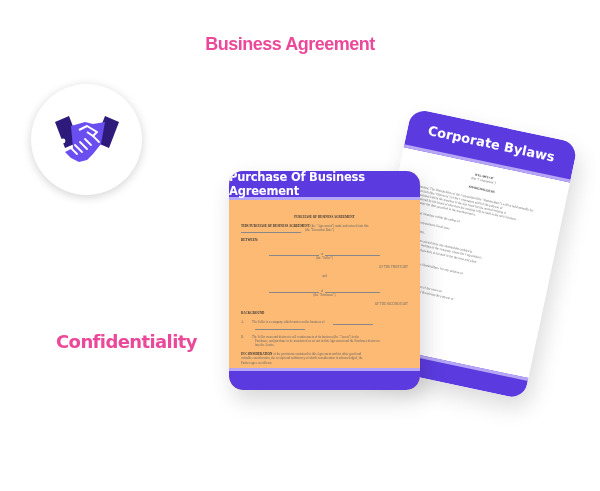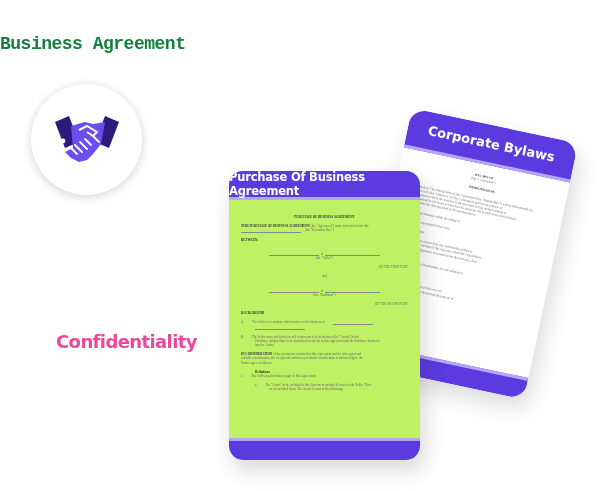--- a/index.html
+++ b/index.html
@@ -1,21 +1,21 @@
 <!DOCTYPE html>
 <html><head>
 <meta charset="utf-8">
 <style>
   * { box-sizing: border-box; margin: 0; padding: 0; }
   html, body { width: 600px; height: 491px; background: #ffffff; overflow: hidden; }
   body { position: relative; font-family: "Liberation Sans", sans-serif; color: #111; }
 
   .title {
-    position: absolute; top: 34px; left: 0; width: 580px; text-align: left;
-    font-family: Liberation Mono, monospace; font-weight: bold; font-size: 18px; letter-spacing: -0.5px; color: #15803d;
+    position: absolute; top: 34px; left: 0; width: 580px; text-align: center;
+    font-family: Liberation Sans, sans-serif; font-weight: bold; font-size: 18px; letter-spacing: -0.5px; color: #ec4899;
   }
   .label-confid {
     position: absolute; top: 331px; left: 56px;
     font-family: "DejaVu Sans", sans-serif; font-weight: bold; font-size: 18px; letter-spacing: -0.6px; color: #ec4899;
   }
 
   .icon-circle {
     position: absolute; left: 31px; top: 84px; width: 111px; height: 111px; border-radius: 50%;
     background: #fff; box-shadow: 0 2px 10px rgba(0,0,0,0.18);
     display: flex; align-items: center; justify-content: center;
@@ -30,22 +30,22 @@
   .doc-back .hdr {
     height: 40px; background: #5b3be0; color: #fff; font-weight: bold; font-size: 13px;
     display: flex; align-items: center; justify-content: center; border-bottom: 3px solid #b6a6f5;
     font-family: "DejaVu Sans", sans-serif;
   }
   .doc-back .ftr { position: absolute; left: 0; right: 0; bottom: 0; height: 22px; background: #5b3be0; border-top: 3px solid #b6a6f5; }
   .doc-back .body { padding: 10px 12px; }
 
   
   .doc-front {
-    position: absolute; left: 229px; top: 171px; width: 191px; height: 289px;
-    background: #bef264; border-radius: 14px; box-shadow: 4px 10px 22px rgba(0,0,0,0.16); overflow: hidden;
+    position: absolute; left: 229px; top: 171px; width: 191px; height: 219px;
+    background: #fdba74; border-radius: 14px; box-shadow: 4px 10px 22px rgba(0,0,0,0.16); overflow: hidden;
   }
   .doc-front .hdr {
     height: 29px; background: #5b3be0; color: #fff; font-weight: bold; font-size: 11.5px;
     display: flex; align-items: center; justify-content: center; border-bottom: 3px solid #b6a6f5;
     font-family: "DejaVu Sans", sans-serif; letter-spacing: -0.2px;
   }
   .doc-front .ftr { position: absolute; left: 0; right: 0; bottom: 0; height: 22px; background: #5b3be0; border-top: 3px solid #b6a6f5; border-radius: 0 0 14px 14px; }
   .doc-front .body { padding: 10px 12px 0 12px; font-family: "Liberation Serif", serif; color: #555; }
 
   .t { font-size: 3.2px; line-height: 4.2px; color: #666; white-space: nowrap; overflow: hidden; }

